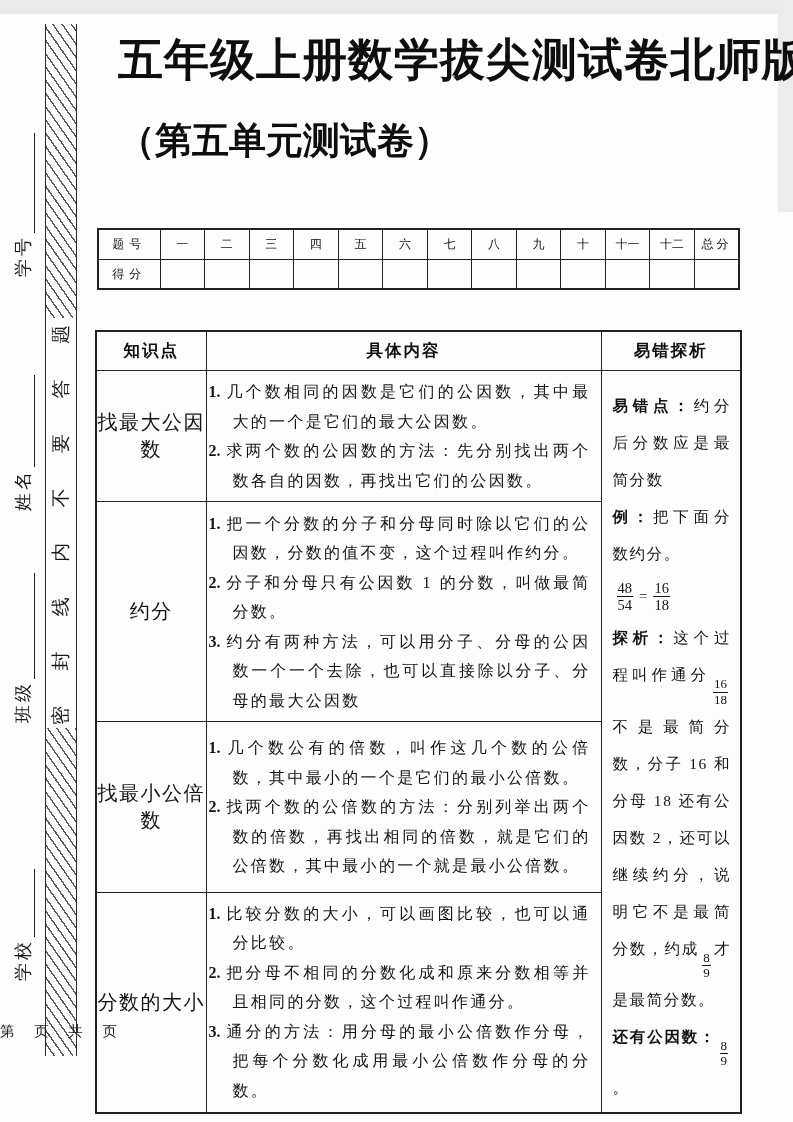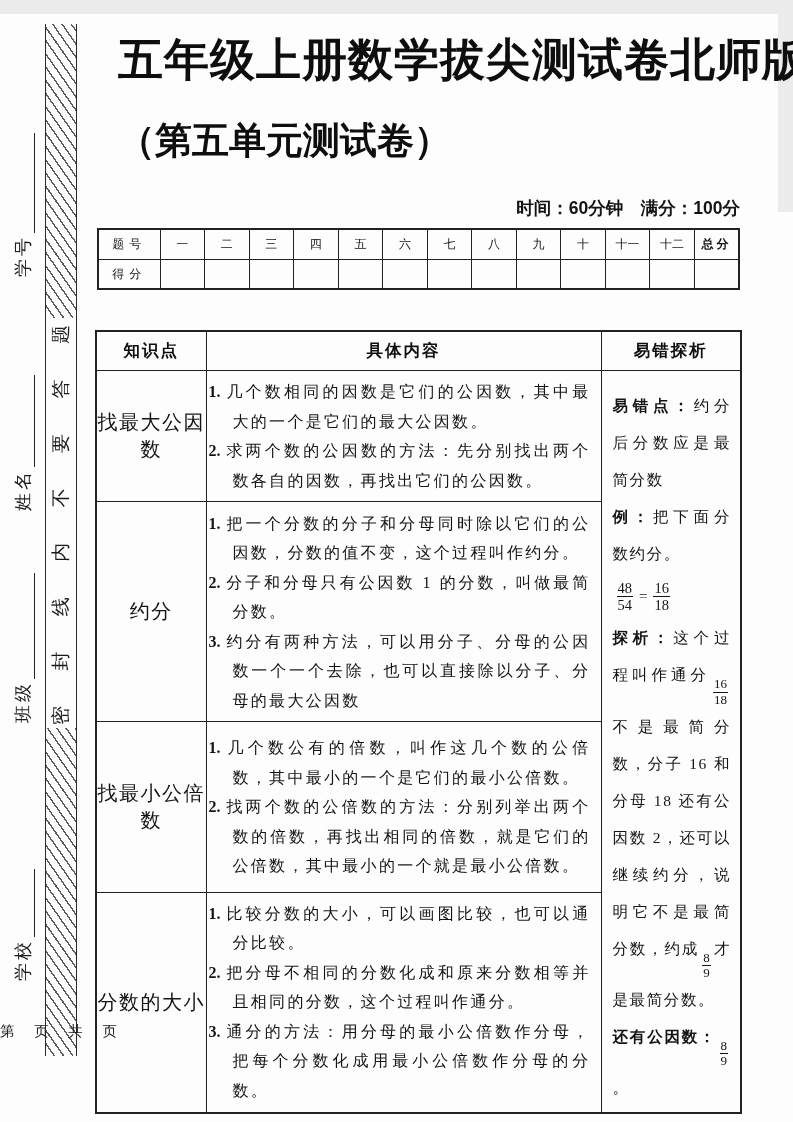--- a/index.html
+++ b/index.html
@@ -37,21 +37,21 @@
 
   
   table{border-collapse:collapse;}
   .score-table{position:absolute;left:97px;top:228px;width:643px;table-layout:fixed;
     border:2px solid #222;}
   .score-table td{border:1.4px solid #222;text-align:center;vertical-align:middle;
     font-size:12px;color:#111;padding:0;}
   .score-table tr.qrow td{height:29px;}
   .score-table tr.srow td{height:28px;}
   .score-table td.rowhead{letter-spacing:5px;}
-  .score-table td.total{letter-spacing:3px;font-weight:bold;}
+  .score-table td.total{letter-spacing:3px;}
 
   
   .kp-caption{position:absolute;left:95px;top:300px;width:645px;text-align:center;
     font-family:"Liberation Sans", sans-serif;font-weight:700;font-size:17px;color:#101010;letter-spacing:1px;}
   .kp-table{position:absolute;left:95px;top:330px;width:645px;table-layout:fixed;border:2px solid #222;}
   .kp-table th,.kp-table td{border:1.5px solid #222;vertical-align:middle;padding:0;}
   .kp-table th{height:38px;font-size:16.5px;letter-spacing:2px;color:#0f0f0f;font-weight:700;}
   td.topic{text-align:center;font-size:20px;letter-spacing:1.5px;color:#141414;}
   td.content{vertical-align:middle;padding:6px 10px 6px 2px;}
   .item{font-size:16px;line-height:29.5px;letter-spacing:2.3px;text-align:justify;
@@ -107,21 +107,20 @@
       <span>要</span>
       <span>答</span>
       <span>题</span>
     </div>
   </div>
 
   <div class="hdr">
     <div class="title">五年级上册数学拔尖测试卷北师版</div>
     <div class="subtitle">（第五单元测试卷）</div>
   </div>
-  <div class="meta">时间：60分钟　满分：100分</div>
 
   <table class="score-table">
     <colgroup>
         <col style="width:62px;">
       </colgroup>
     <tbody>
         <tr class="qrow">
       <td class="rowhead">题号</td>
       <td>一</td>
       <td>二</td>

